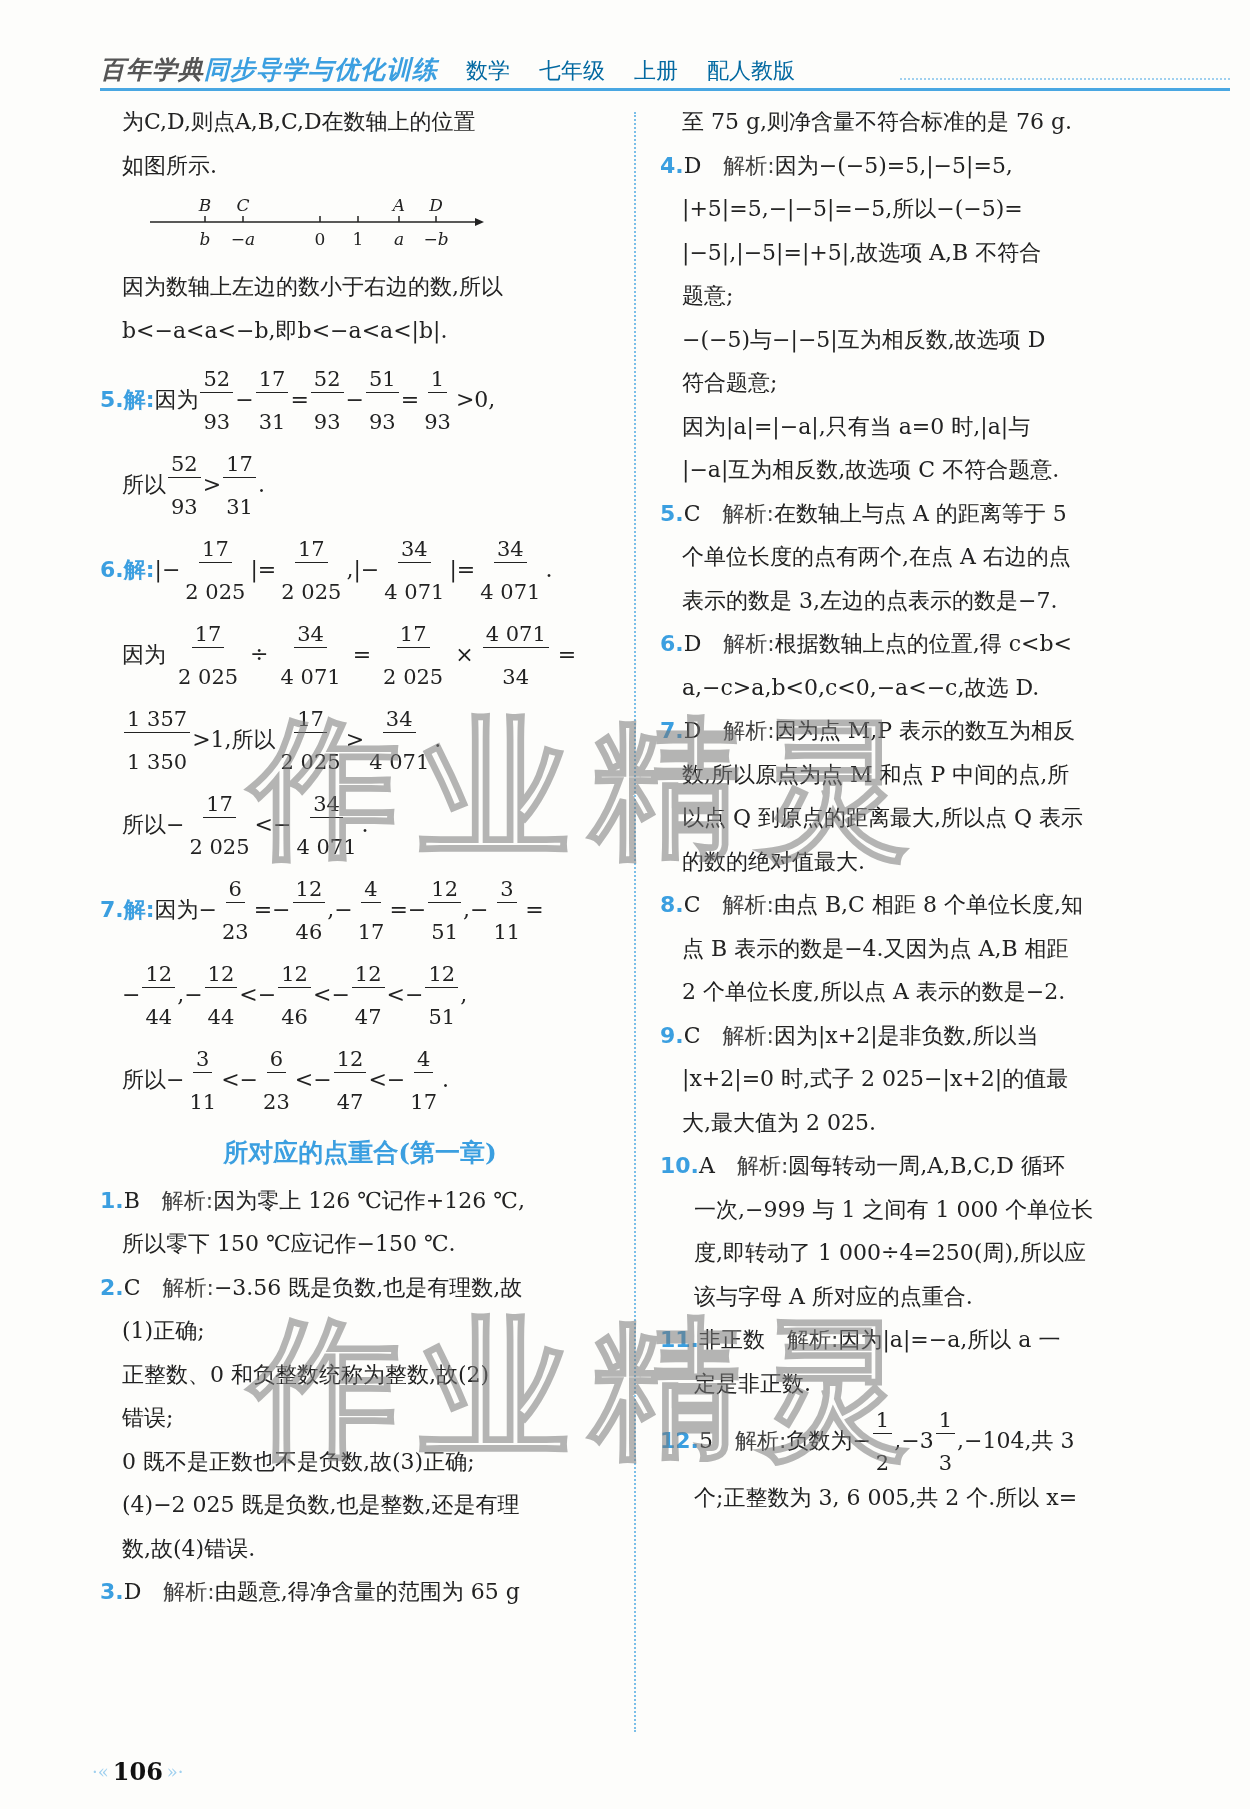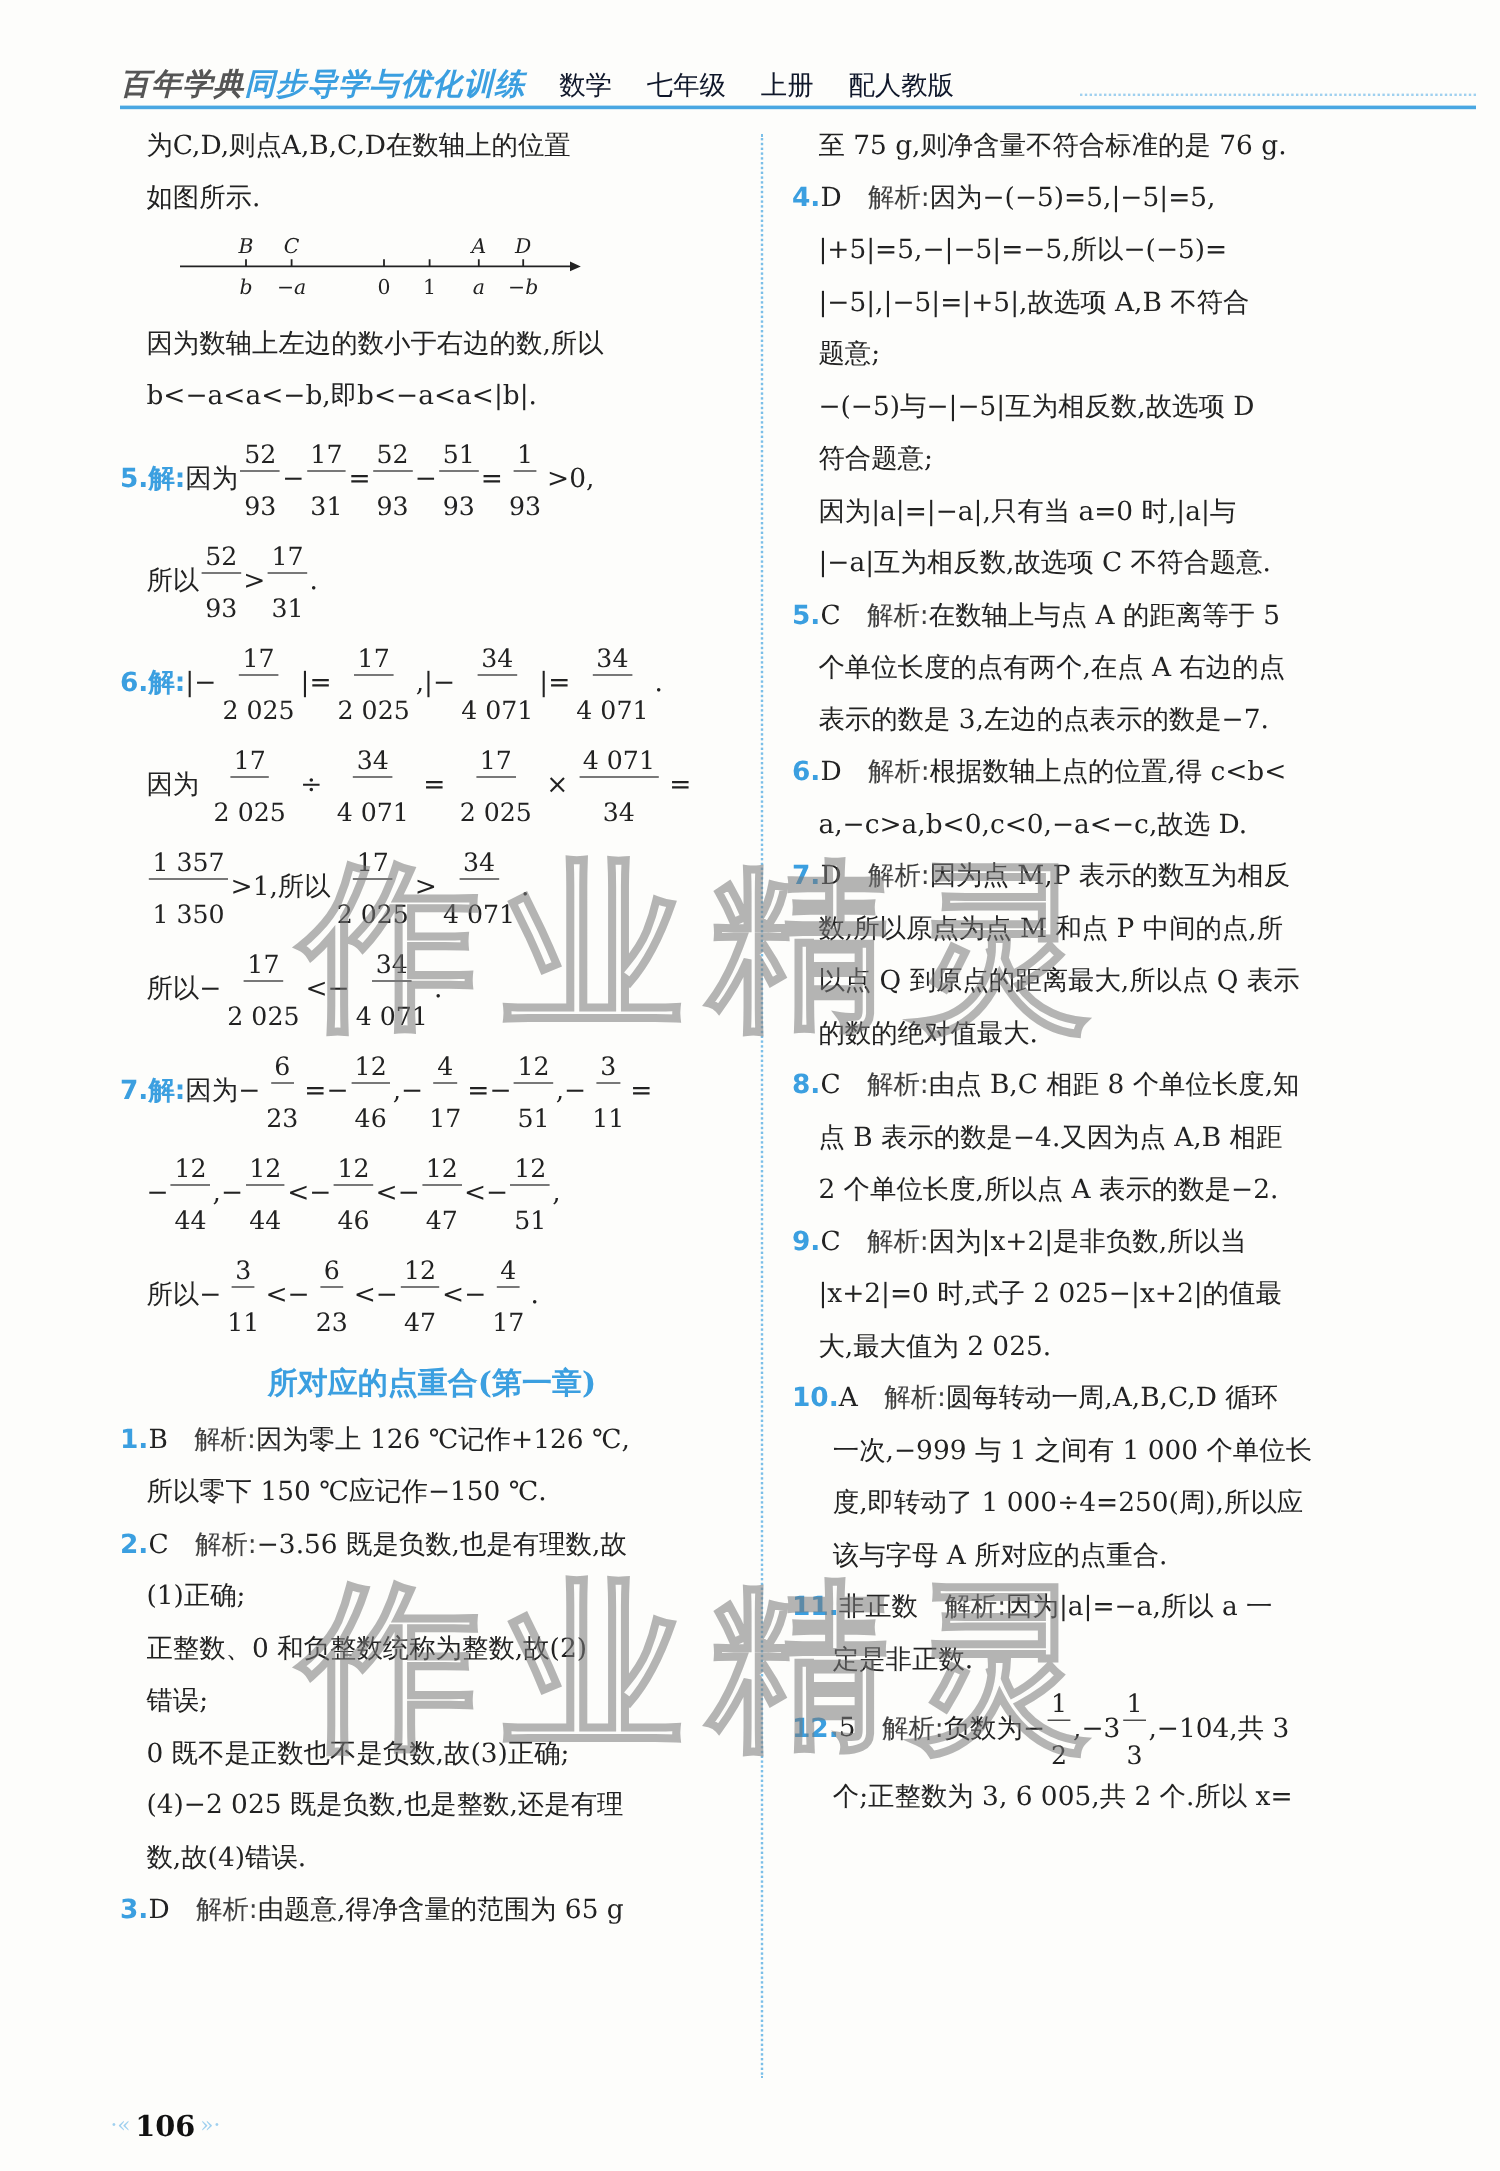--- a/index.html
+++ b/index.html
@@ -6,21 +6,21 @@
   body {
     width:1250px; height:1809px; background:#fdfdfb; position:relative; overflow:hidden;
     font-family:"DejaVu Serif","Liberation Serif",serif; color:#222;
   }
   .header {
     position:absolute; left:100px; top:52px; width:1130px; height:34px;
     display:flex; align-items:flex-end;
   }
   .brand { font-family:"DejaVu Sans","Liberation Sans",sans-serif; font-style:italic; font-weight:bold; font-size:25px; color:#555; letter-spacing:1px; }
   .series { font-family:"DejaVu Sans","Liberation Sans",sans-serif; font-style:italic; font-weight:bold; font-size:25px; color:#3b9fe0; letter-spacing:1px; }
-  .meta { font-family:"DejaVu Sans","Liberation Sans",sans-serif; font-size:22px; color:#0f172a; margin-left:28px; }
+  .meta { font-family:"DejaVu Sans","Liberation Sans",sans-serif; font-size:22px; color:#0369a1; margin-left:28px; }
   .meta span { margin-right:22px; }
   .header-dots { position:absolute; left:800px; right:0; bottom:6px; border-bottom:2px dotted #9fd0ef; }
   .header-line { position:absolute; left:100px; top:88px; width:1130px; height:3px; background:#49a7e2; }
 
   .col { position:absolute; top:100px; font-size:22px; line-height:43.5px; }
   .col-left { left:100px; width:520px; }
   .col-right { left:660px; width:520px; }
   .divider { position:absolute; left:634px; top:112px; height:1620px; border-left:2px dotted #7bbfe8; }
 
   .line { white-space:nowrap; }

